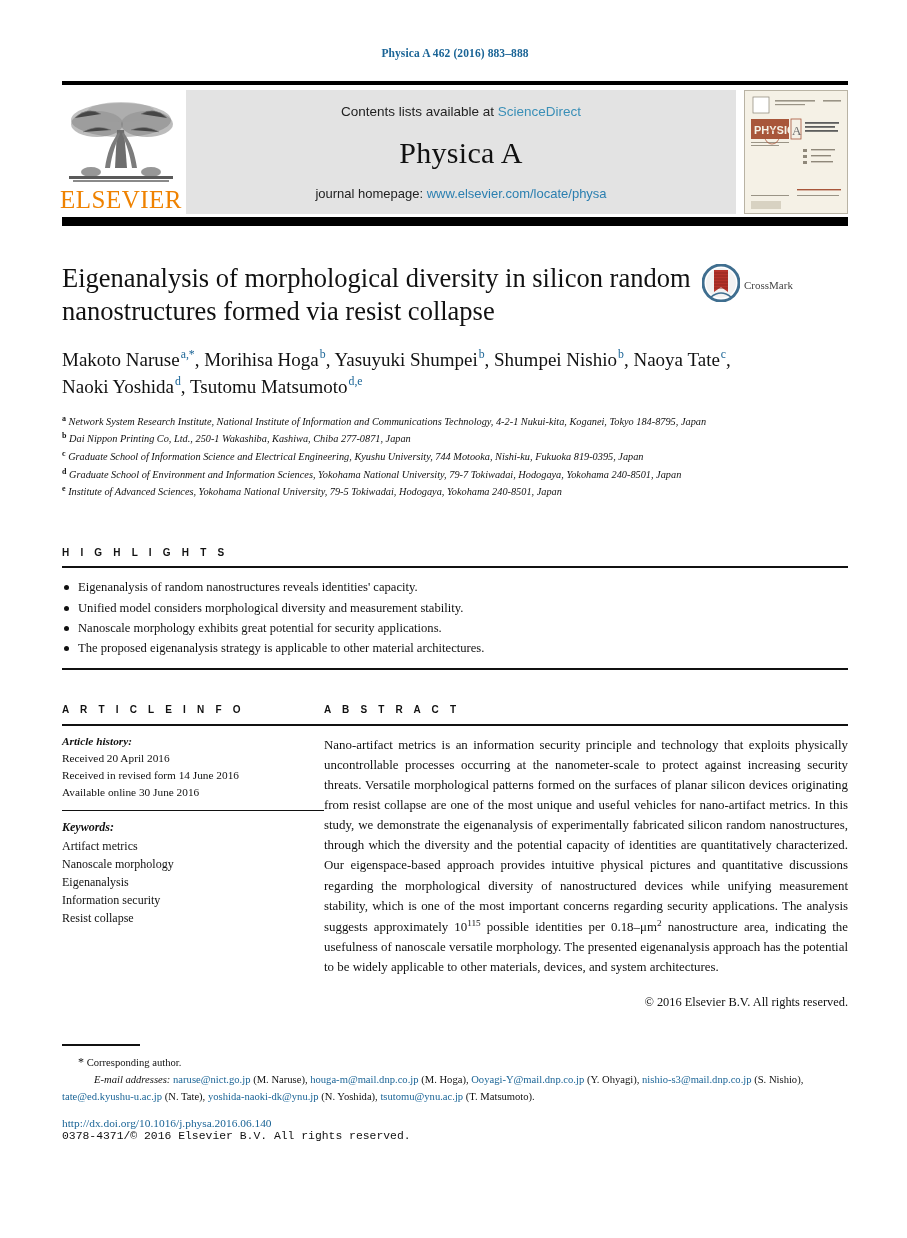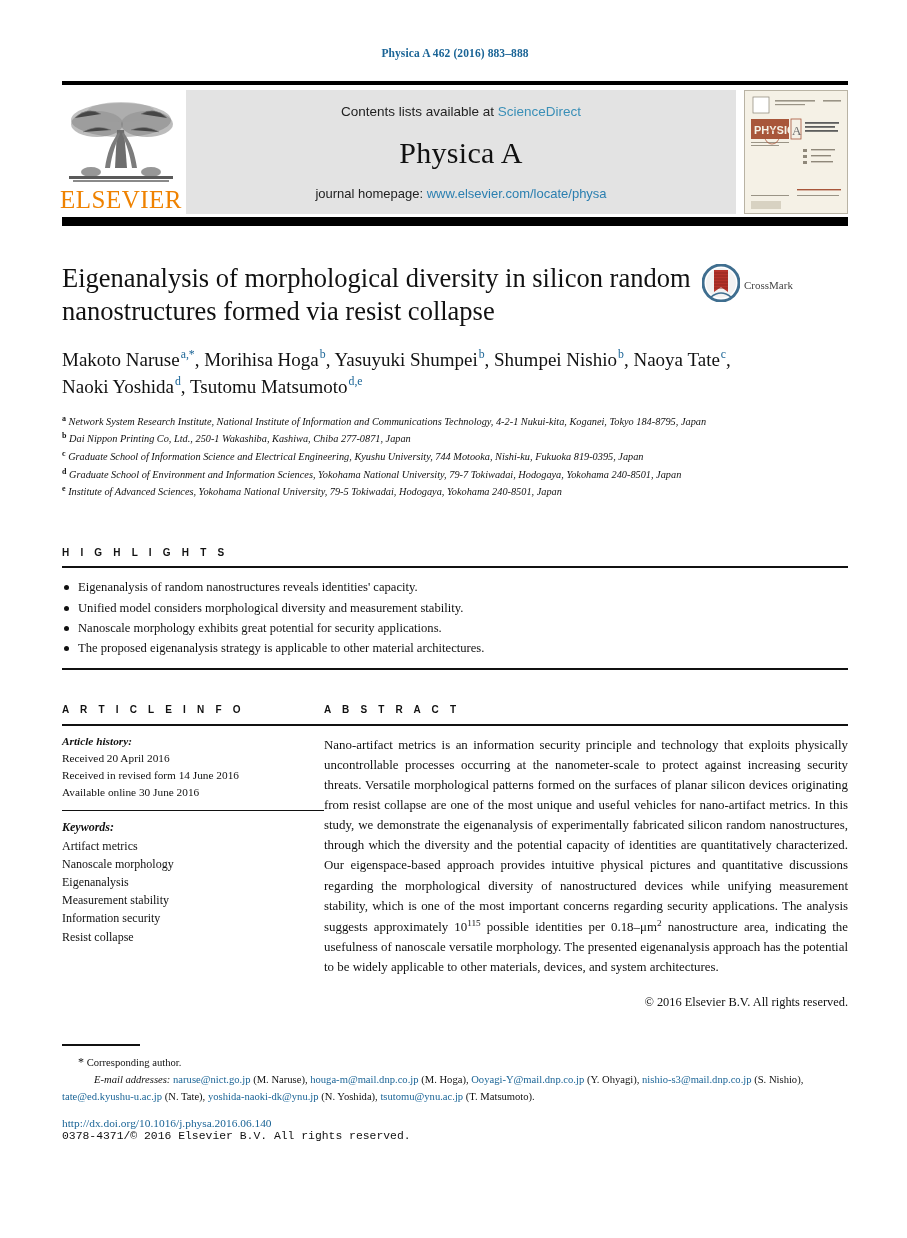--- a/index.html
+++ b/index.html
@@ -476,21 +476,20 @@
               <div>Available online 30 June 2016</div>
             </div>
         </div>
         <hr class="info-sep">
         <div class="kw-body">
           <div class="info-label">Keywords:</div>
           <div>
               <div>Artifact metrics</div>
               <div>Nanoscale morphology</div>
               <div>Eigenanalysis</div>
-              <div>Measurement stability</div>
               <div>Information security</div>
               <div>Resist collapse</div>
             </div>
         </div>
       </div>
 
       <div class="col-abstract">
         <div class="col-abstract-inner">
           <div class="section-head">A B S T R A C T</div>
           <hr class="rule-below-head">

